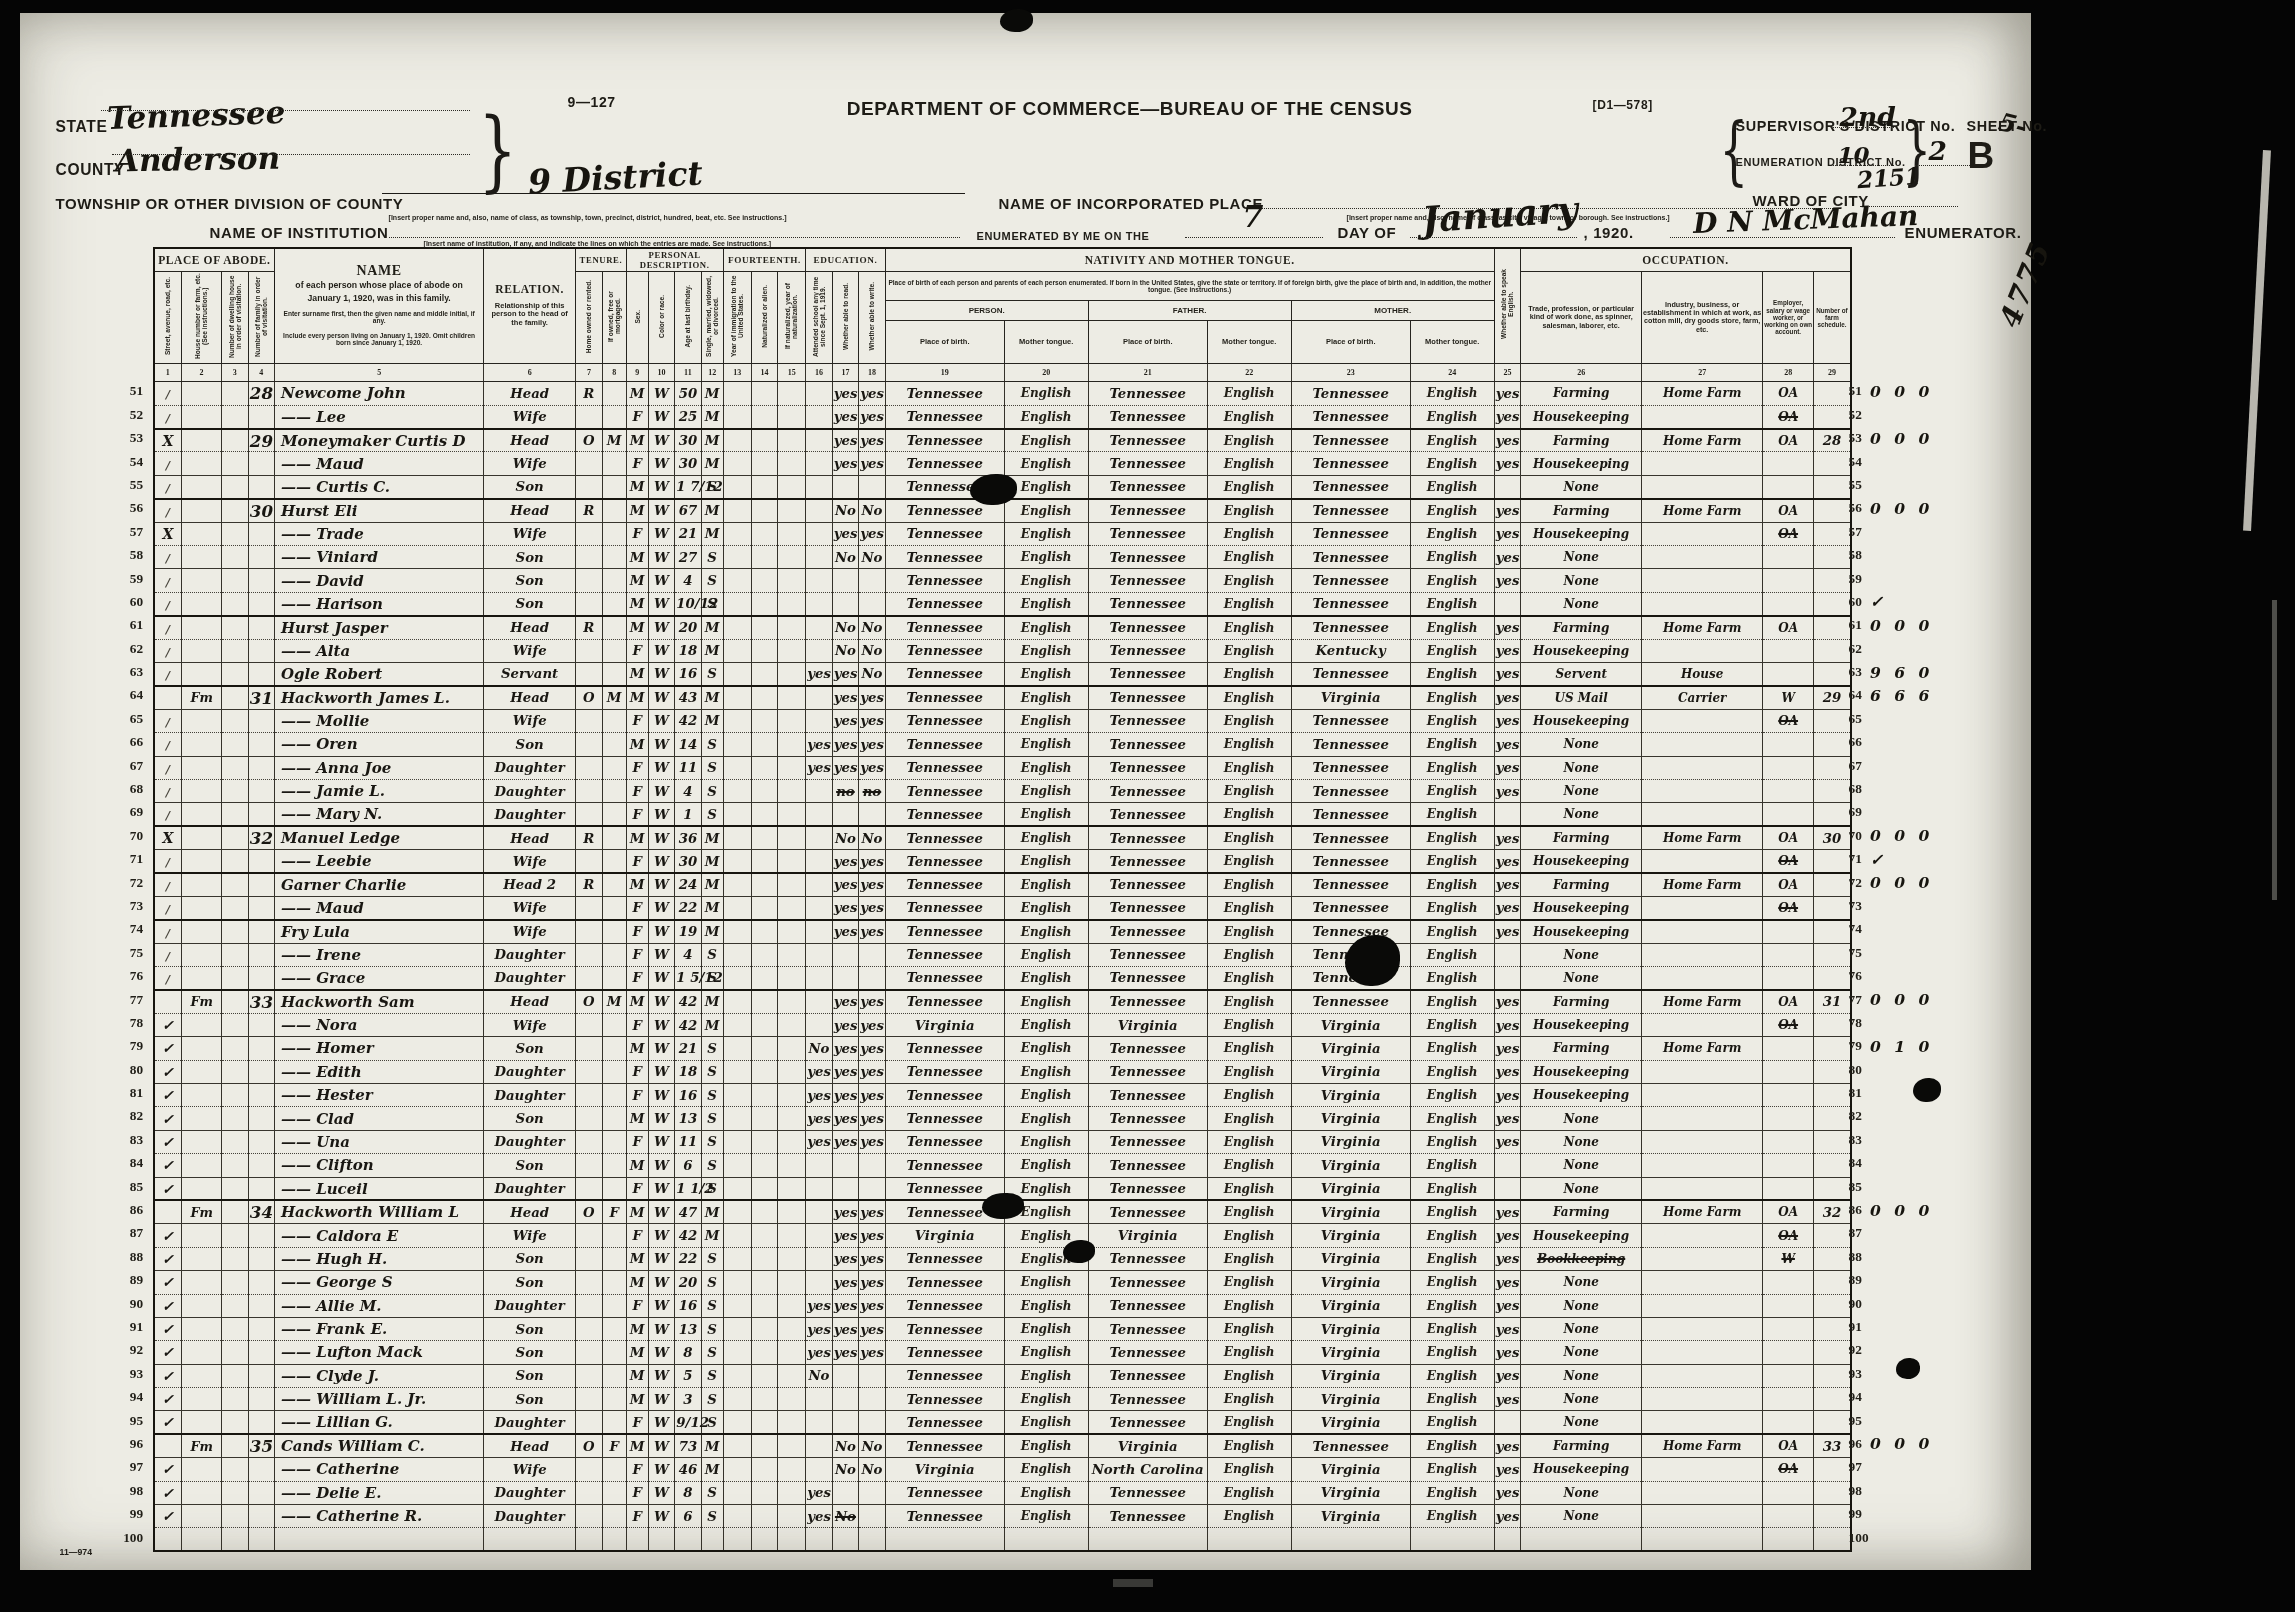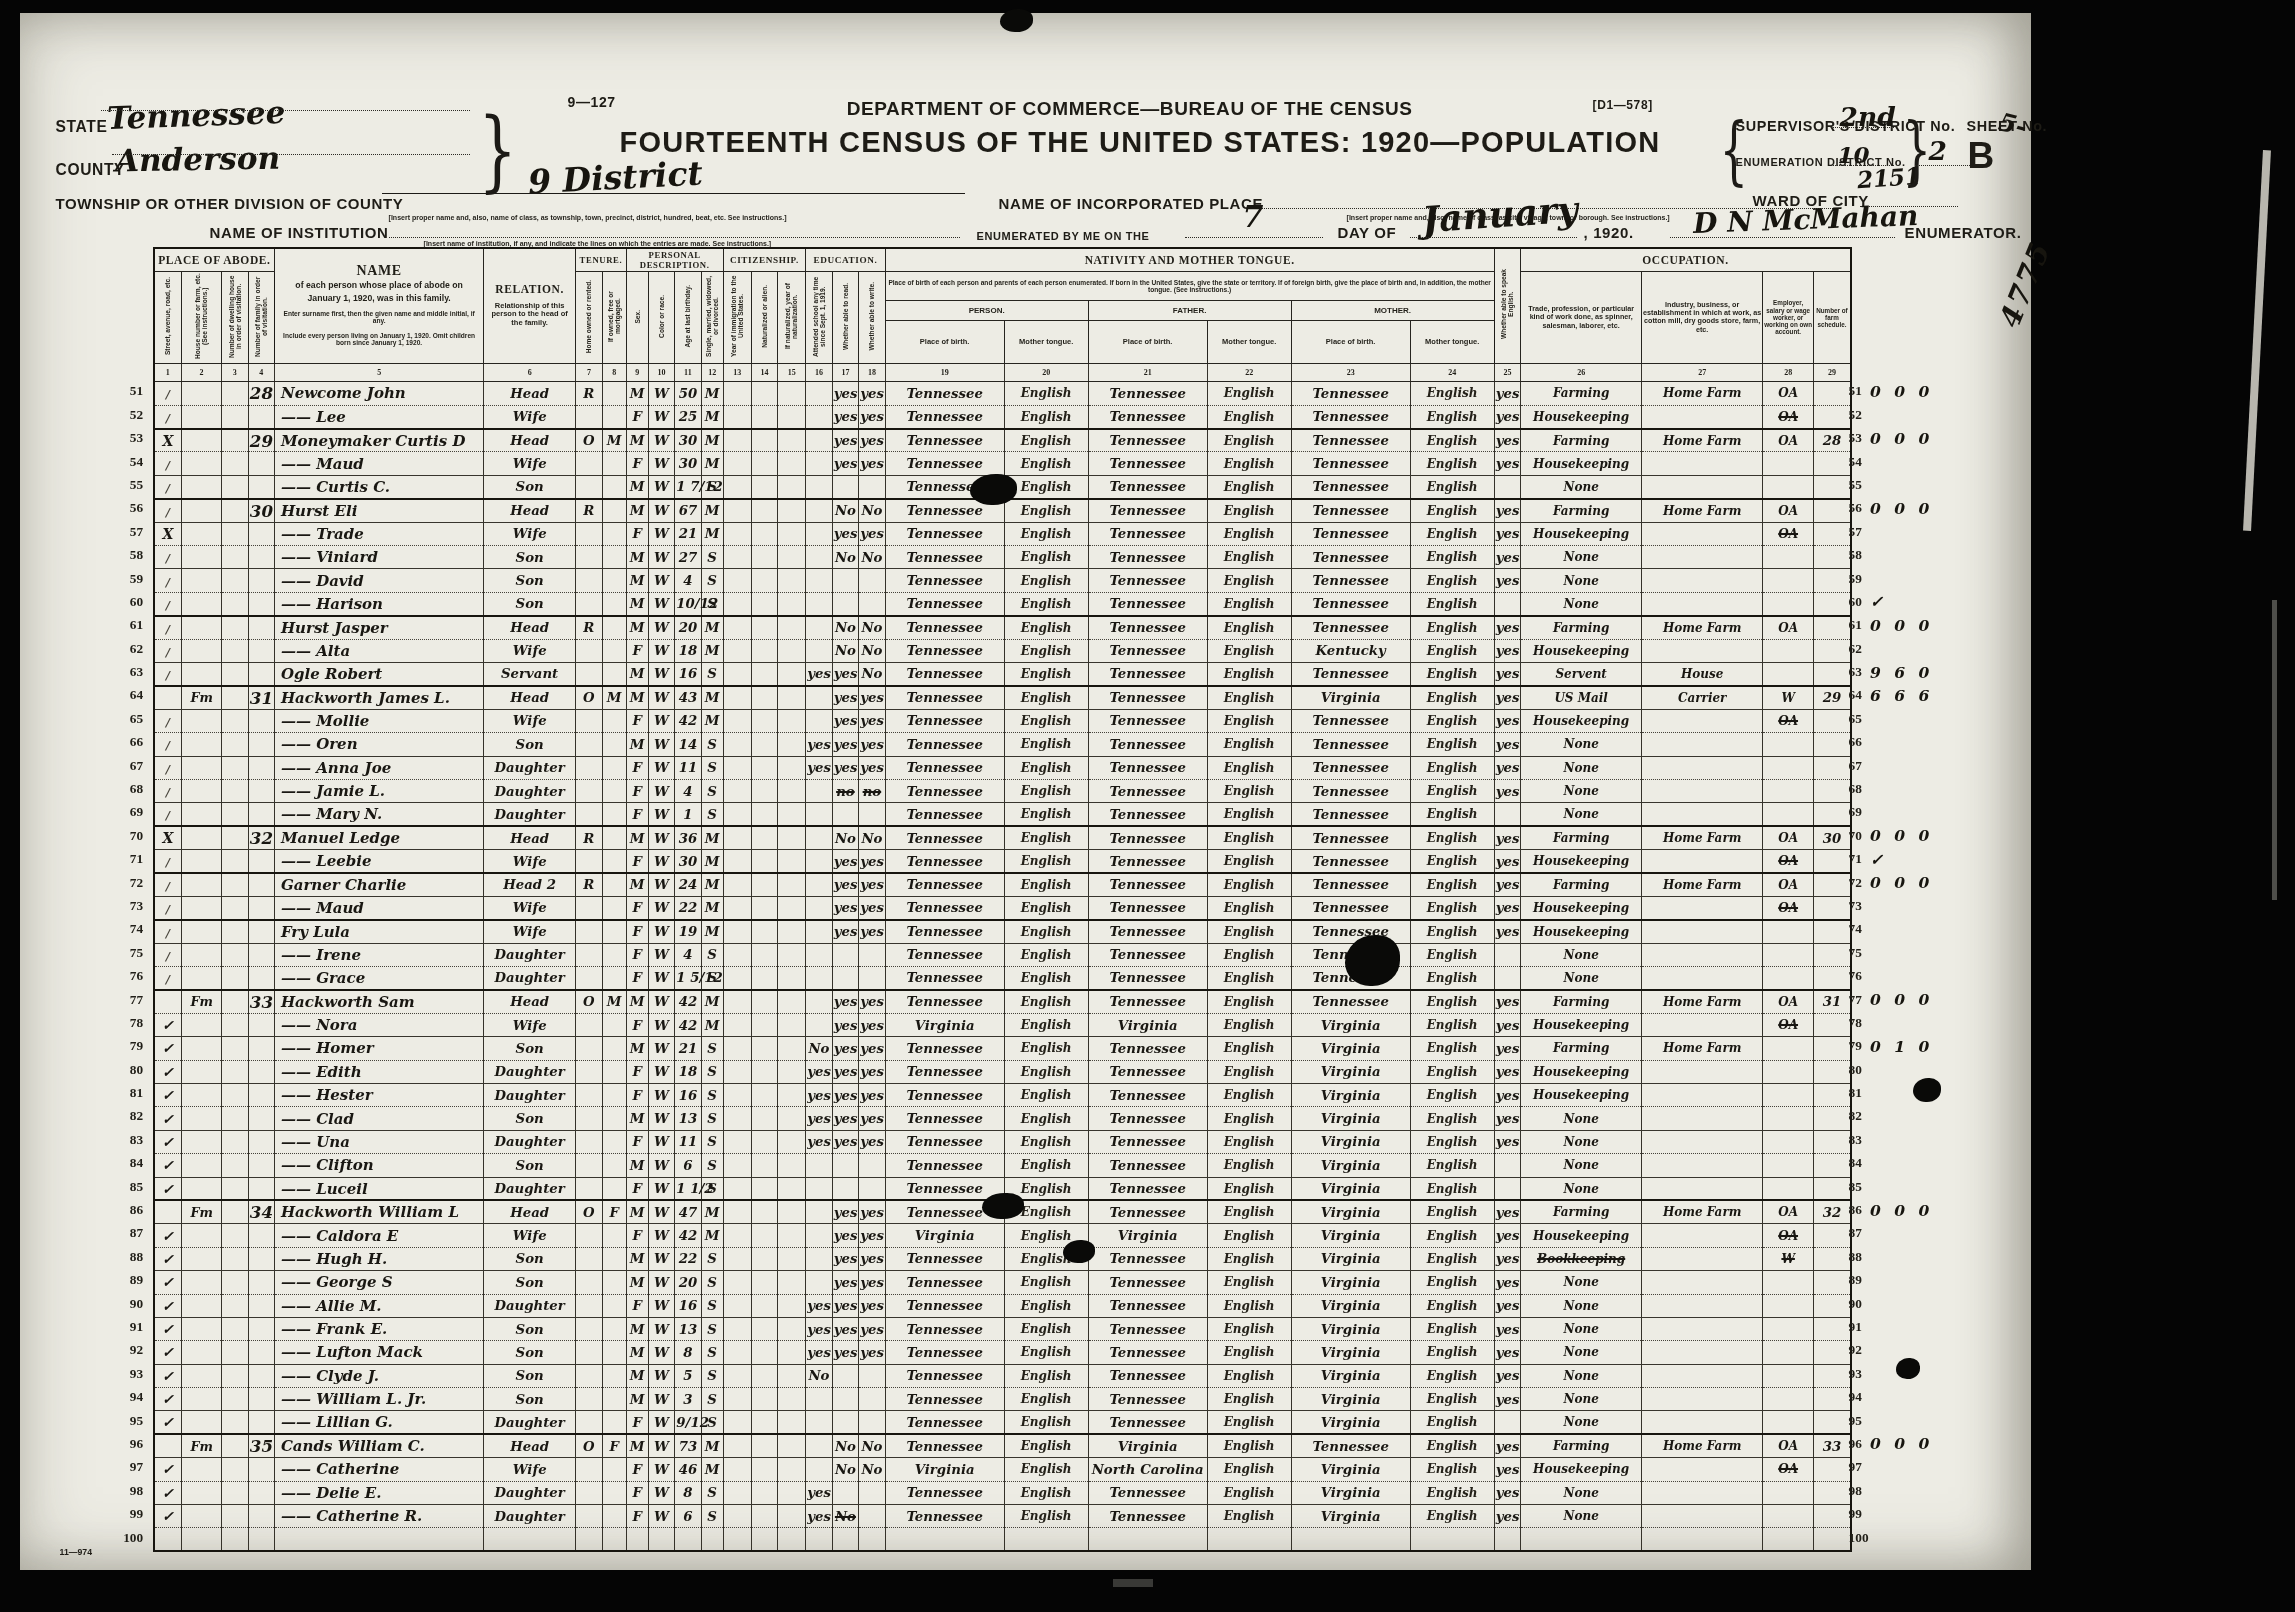--- a/index.html
+++ b/index.html
@@ -61,21 +61,20 @@
 </style>
 </head>
 <body>
 
 <div id="stage">
  <div id="paper">
 
   <div class="abs print lbl" style="left:548px;top:81px;font-size:14px;">9—127</div>
   <div class="abs print hdr-title" style="left:663px;top:85px;width:894px;font-size:19px;letter-spacing:0.6px;">DEPARTMENT OF COMMERCE—BUREAU OF THE CENSUS</div>
   <div class="abs print lbl" style="left:1573px;top:85px;font-size:12px;">[D1—578]</div>
-  <div class="abs print hdr-title" style="left:600px;top:113px;width:1027px;font-size:29px;letter-spacing:1.2px;">FOURTEENTH CENSUS OF THE UNITED STATES: 1920—POPULATION</div>
 
   <div class="abs print lbl" style="left:36px;top:105px;font-size:15.6px;">STATE</div>
   <div class="abs hw" style="left:87px;top:84px;font-size:31px;transform:rotate(-2deg);">Tennessee</div>
   <div class="dotl" style="left:81px;top:97px;width:369px;"></div>
   <div class="abs print lbl" style="left:36px;top:148px;font-size:15.6px;">COUNTY</div>
   <div class="abs hw" style="left:95px;top:128px;font-size:31px;transform:rotate(-1deg);">Anderson</div>
   <div class="dotl" style="left:92px;top:141px;width:358px;"></div>
   <div class="abs brace" style="left:450px;top:87px;font-size:87px;transform:scaleX(.7);">}</div>
 
   <div class="abs print lbl" style="left:36px;top:182px;font-size:15px;">TOWNSHIP OR OTHER DIVISION OF COUNTY</div>
@@ -162,21 +161,21 @@
         <div class="smallhead" style="font-size:8.7px;">January 1, 1920, was in this family.</div>
         <div class="smallhead" style="margin-top:4.6px;">Enter surname first, then the given name and middle initial, if any.</div>
         <div class="smallhead" style="margin-top:4.6px;">Include every person living on January 1, 1920.  Omit children born since January 1, 1920.</div>
       </th>
       <th rowspan="4" class="bl">
         <div class="grp">RELATION.</div>
         <div class="smallhead" style="margin-top:5.8px;font-size:7.5px;">Relationship of this person to the head of the family.</div>
       </th>
       <th colspan="2" class="grp bl" style="font-size:8.7px;">TENURE.</th>
       <th colspan="4" class="grp bl" style="font-size:8.7px;">PERSONAL DESCRIPTION.</th>
-      <th colspan="3" class="grp bl" style="font-size:9.2px;">CITIZENSHIP.</th>
+      <th colspan="3" class="grp bl" style="font-size:9.2px;">FOURTEENTH.</th>
       <th colspan="3" class="grp bl" style="font-size:9.2px;">EDUCATION.</th>
       <th colspan="6" class="grp bl">NATIVITY AND MOTHER TONGUE.</th>
       <th rowspan="4" class="rot bl"><span>Whether able to speak English.</span></th>
       <th colspan="4" class="grp bl">OCCUPATION.</th>
     </tr>
     <tr class="r2">
       <th rowspan="3" class="rot"><span>Street, avenue, road, etc.</span></th>
       <th rowspan="3" class="rot"><span>House number or farm, etc. (See instructions.)</span></th>
       <th rowspan="3" class="rot"><span>Number of dwelling house in order of visitation.</span></th>
       <th rowspan="3" class="rot"><span>Number of family in order of visitation.</span></th>

